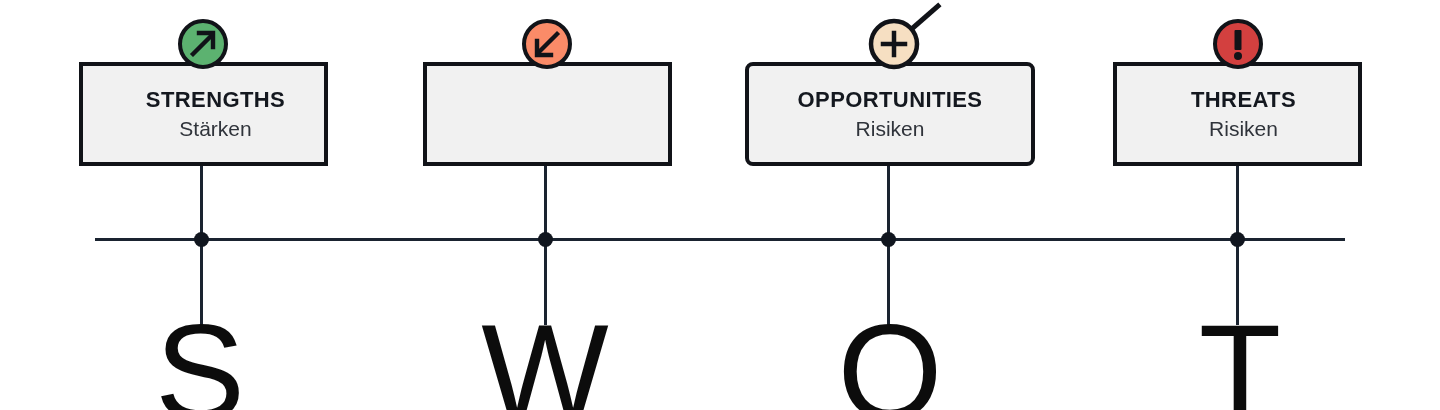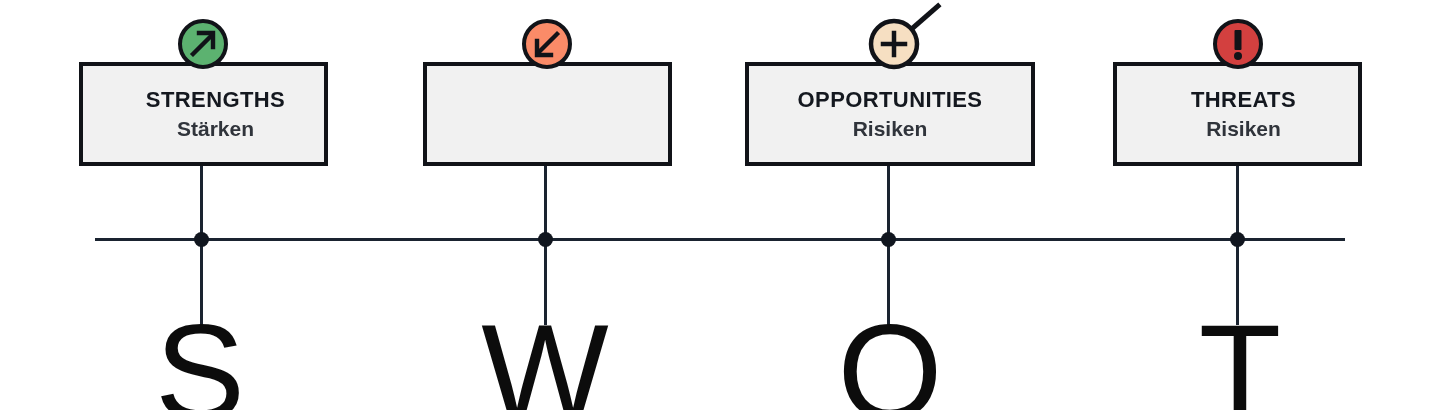--- a/index.html
+++ b/index.html
@@ -64,21 +64,21 @@
   .box-title {
     font-size: 22px;
     font-weight: bold;
     letter-spacing: 0.4px;
     color: #14181f;
     line-height: 1.1;
     margin-bottom: 5px;
   }
   .box-subtitle {
     font-size: 21px;
-    font-weight: bold;
+    font-weight: normal;
     color: #30343b;
     line-height: 1.1;
   }
 
   
   .badge {
     position: absolute;
     width: 52px;
     height: 52px;
     z-index: 5;
@@ -143,21 +143,21 @@
       </svg>
     </div>
 
     <div class="big-letter" style="left:480px; top:305px; width:130px;">W</div>
   </div>
 
   <div class="swot-item">
     <div class="connector" style="left:887px; top:165px; height:160px;"></div>
     <div class="axis-dot" style="left:881px; top:232px;"></div>
 
-    <div class="swot-box" style="left:745px; top:62px; width:290px; height:104px;">
+    <div class="swot-box" style="left:745px; top:62px; width:290px; height:104px;border-radius:8px;">
       <div class="box-title">OPPORTUNITIES</div>
       <div class="box-subtitle">Risiken</div>
     </div>
 
     <div class="badge" style="left:862px; top:2px; width:90px; height:70px;">
       <svg width="90" height="70" viewBox="0 0 90 70">
         <line x1="52" y1="25" x2="76" y2="4" stroke="#111318" stroke-width="5" stroke-linecap="square"></line>
         <circle cx="32" cy="42" r="23" fill="#f6dfc2" stroke="#111318" stroke-width="4.5"></circle>
         <g stroke="#111318" stroke-width="4.5" stroke-linecap="square">
           <line x1="21" y1="42" x2="43" y2="42"></line>

